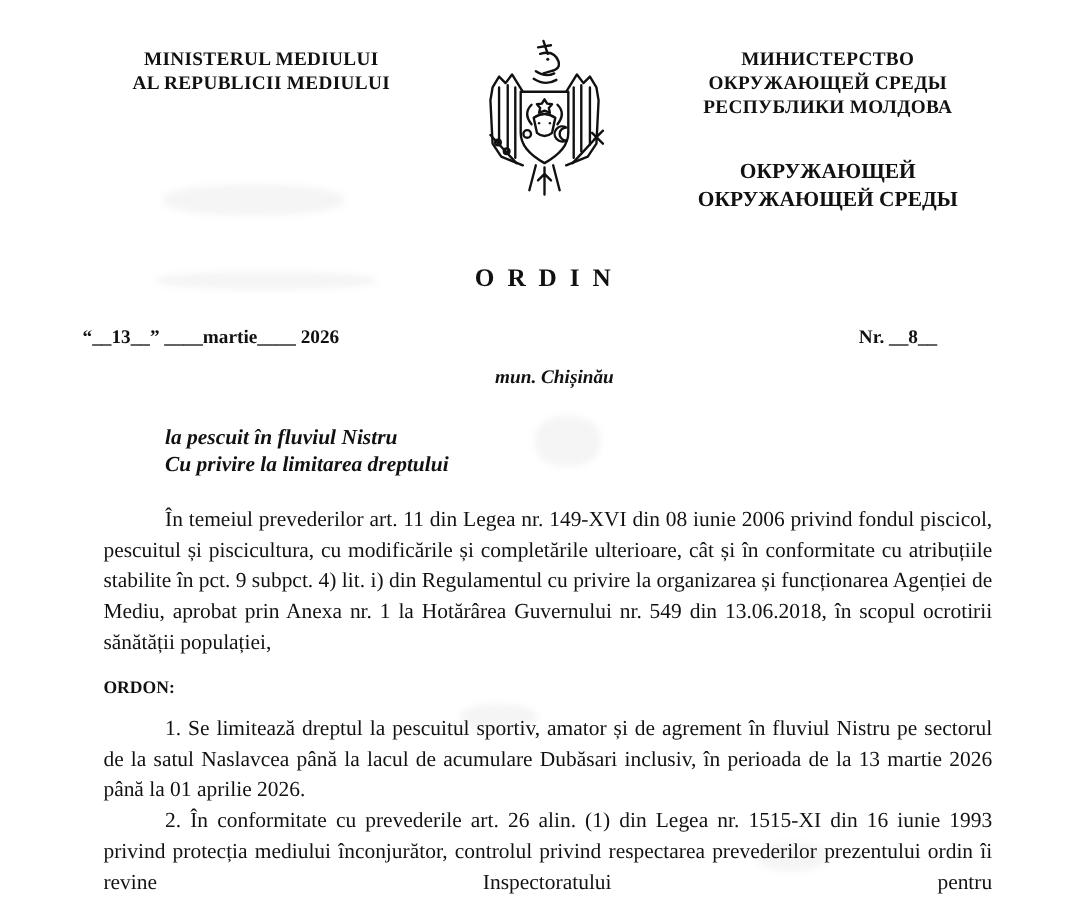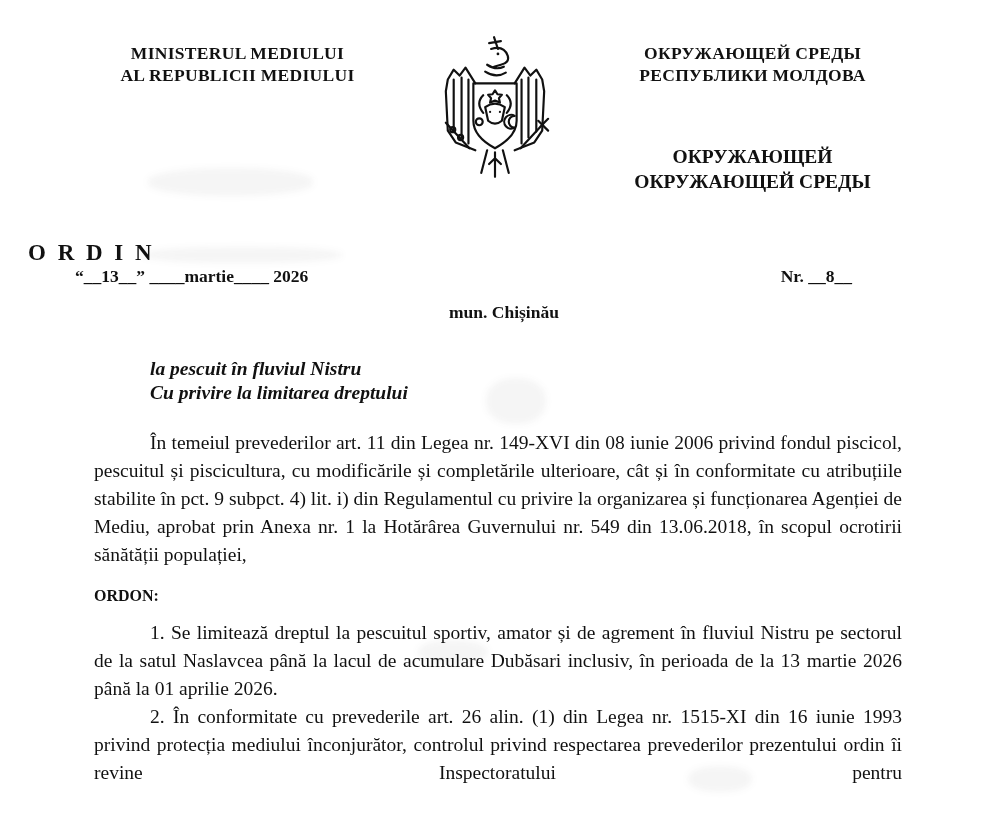--- a/index.html
+++ b/index.html
@@ -51,40 +51,41 @@
     line-height: 25px;
   }
   .emblem {
     flex: 0 0 150px;
     display: flex;
     justify-content: center;
     align-items: flex-start;
   }
   
   .doc-title {
-    text-align: left;
+    text-align: center;
     font-weight: bold;
     font-size: 23px;
     letter-spacing: 3px;
     margin-top: 42px;
-    margin-left: 28px;
   }
   .date-row {
     display: flex;
     justify-content: space-between;
     padding: 0 138px 0 75px;
+    margin-top: 30px;
     font-weight: bold;
     font-size: 17.5px;
   }
   .place-line {
     text-align: center;
     font-weight: bold;
     font-size: 17.5px;
     margin-top: 15px;
     padding-left: 18px;
+    font-style: italic;
   }
   
   .subject-block {
     margin: 34px 0 0 150px;
     font-style: italic;
     font-weight: bold;
     font-size: 19.5px;
     line-height: 24px;
   }
   
@@ -173,20 +174,21 @@
           <circle cx="44" cy="89" r="3.5"></circle>
           <path d="M80 83 a7 7 0 1 0 0 12 a5.5 5.5 0 1 1 0 -12"></path>
 
           <path d="M52 118 L46 141 M60 120 V145 M68 118 L74 141 M54 132 L60 126 L66 132"></path>
         </g>
       </svg>
     </div>
 
     <div class="lh-col">
       <div>
+        <div class="ministry-line">МИНИСТЕРСТВО</div>
         <div class="ministry-line">ОКРУЖАЮЩЕЙ СРЕДЫ</div>
         <div class="ministry-line">РЕСПУБЛИКИ МОЛДОВА</div>
       </div>
       <div>
         <div class="agency-ru-line">ОКРУЖАЮЩЕЙ</div>
         <div class="agency-ru-line">ОКРУЖАЮЩЕЙ СРЕДЫ</div>
       </div>
     </div>
   </div>
 

